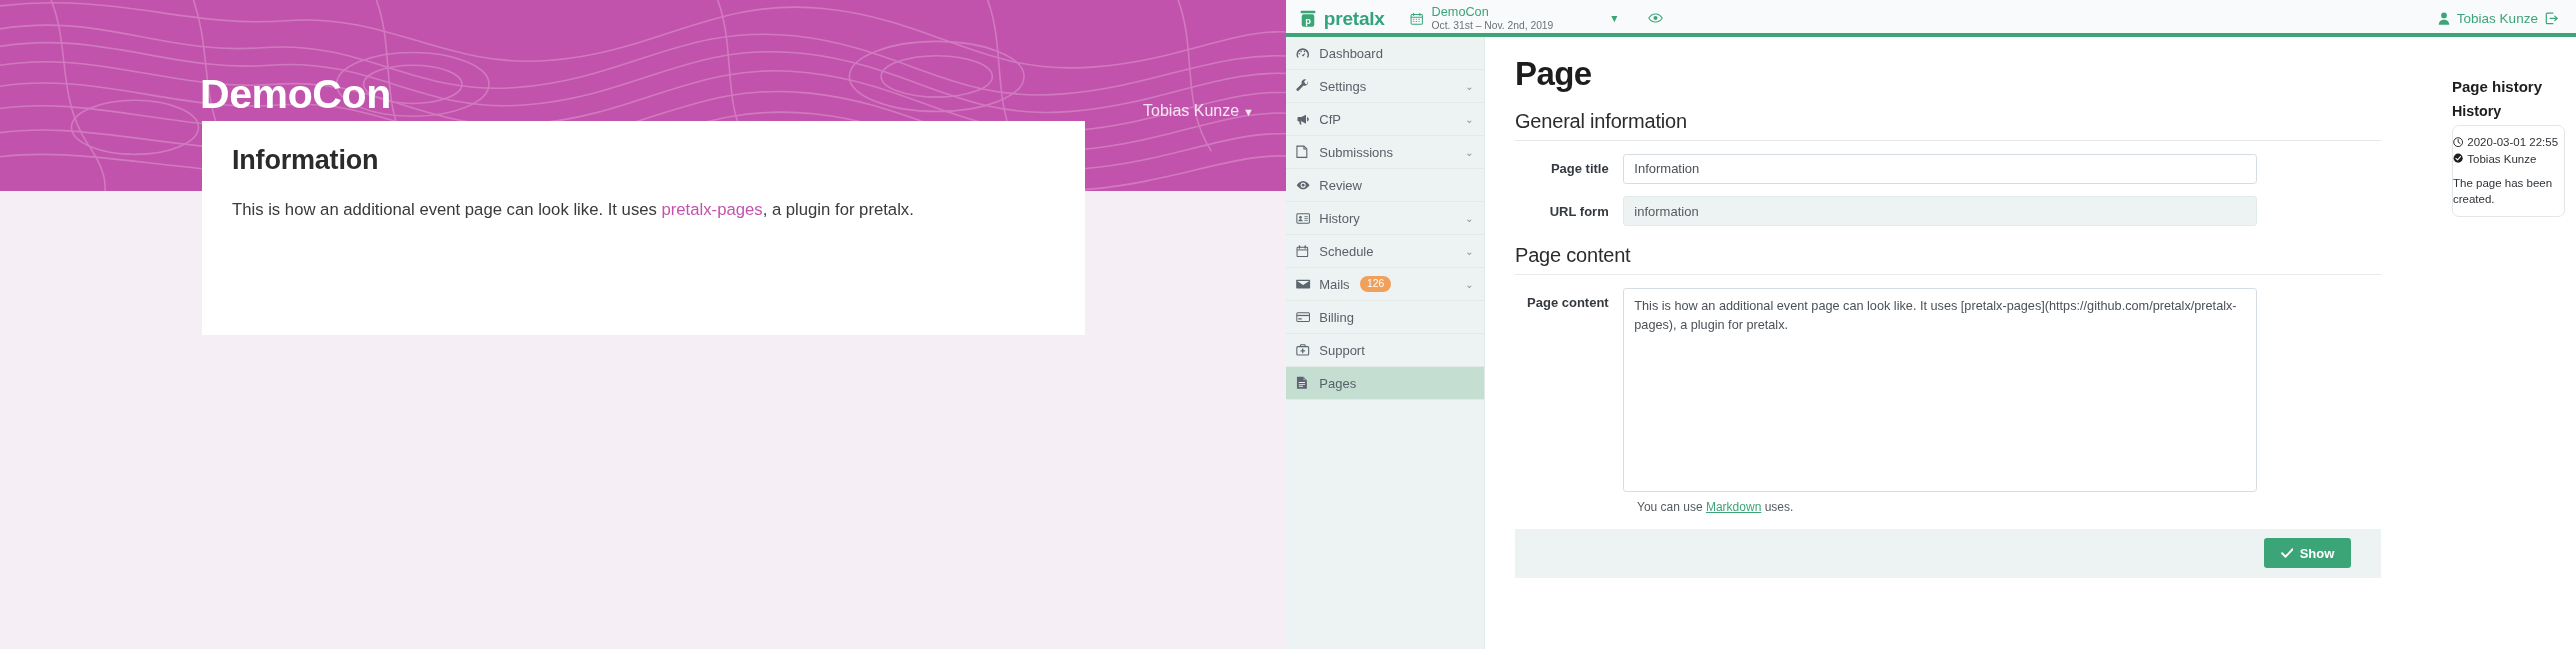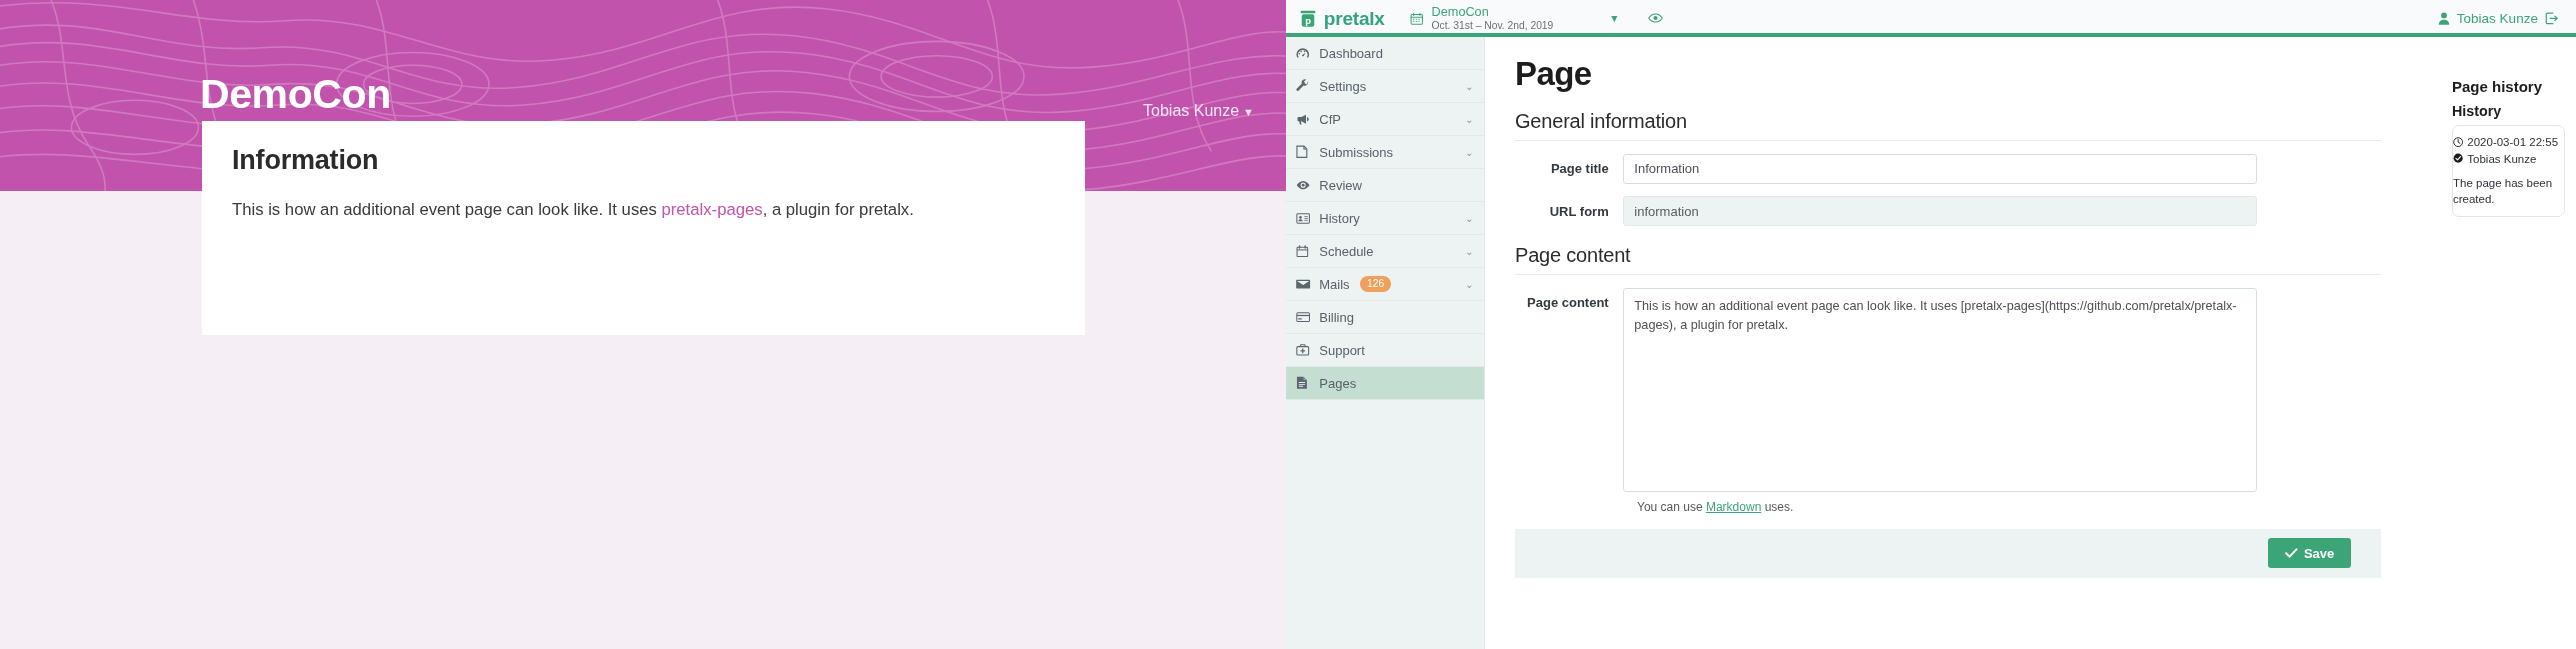--- a/index.html
+++ b/index.html
@@ -456,21 +456,21 @@
 
         <div class="help"><span>You can use </span><a href="#">Markdown</a><span> uses.</span></div>
 
         <div class="form-footer">
           <button class="btn-save">
             <span>
               <svg width="12.7" height="10.3" viewBox="0 0 16 13" fill="none" stroke="#ffffff" stroke-width="2.4" stroke-linecap="round" stroke-linejoin="round">
                   <path d="M1.4 6.6 5.8 11 14.6 1.6"></path>
                 </svg>
             </span>
-            <span>Save</span>
+            <span>Show</span>
           </button>
         </div>
       </div>
 
       <div class="history">
         <div class="hist-h1">Page history</div>
         <div class="hist-h2">History</div>
         <div class="hist-card">
           <div class="hist-line">
             <span>

